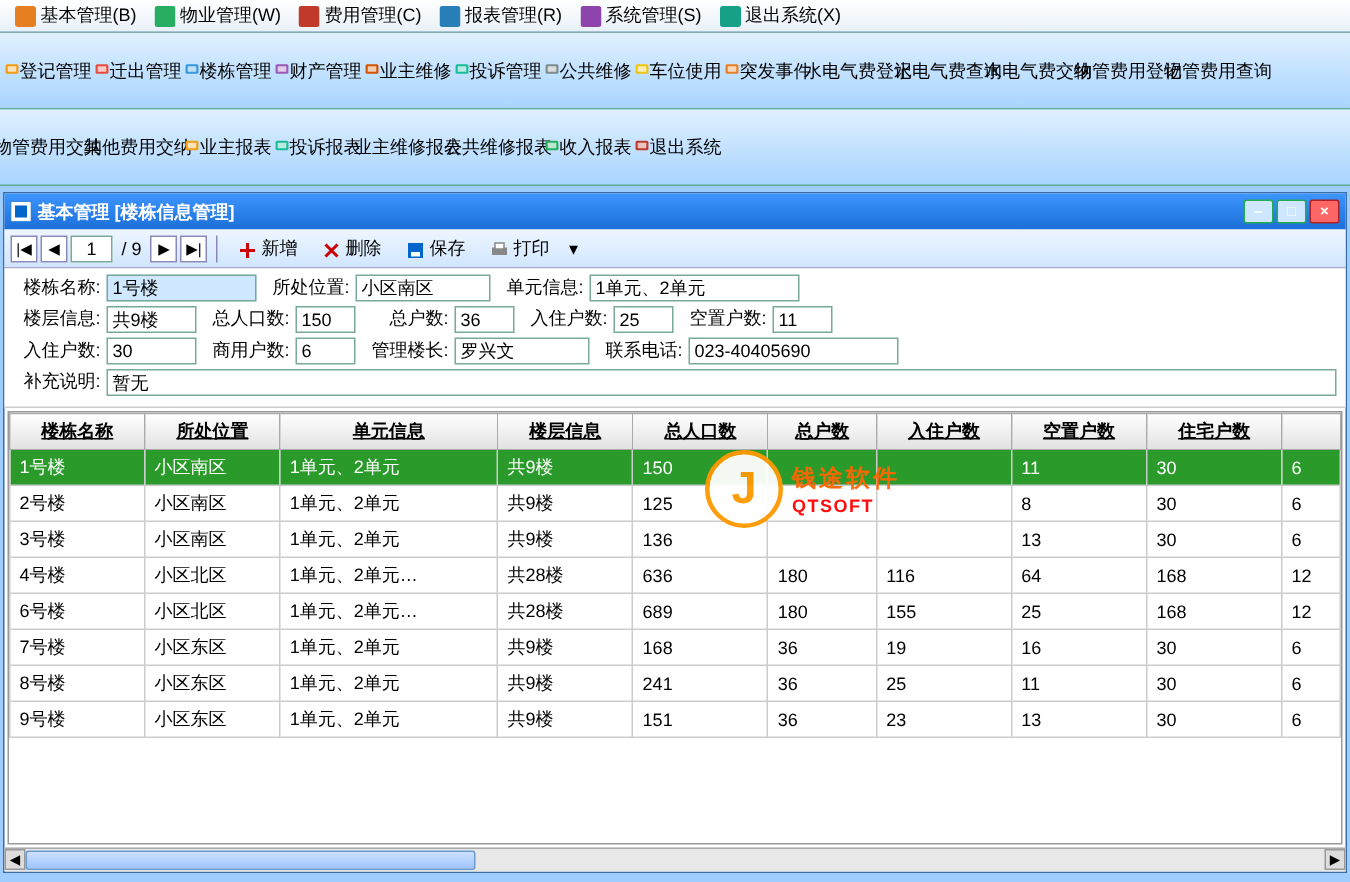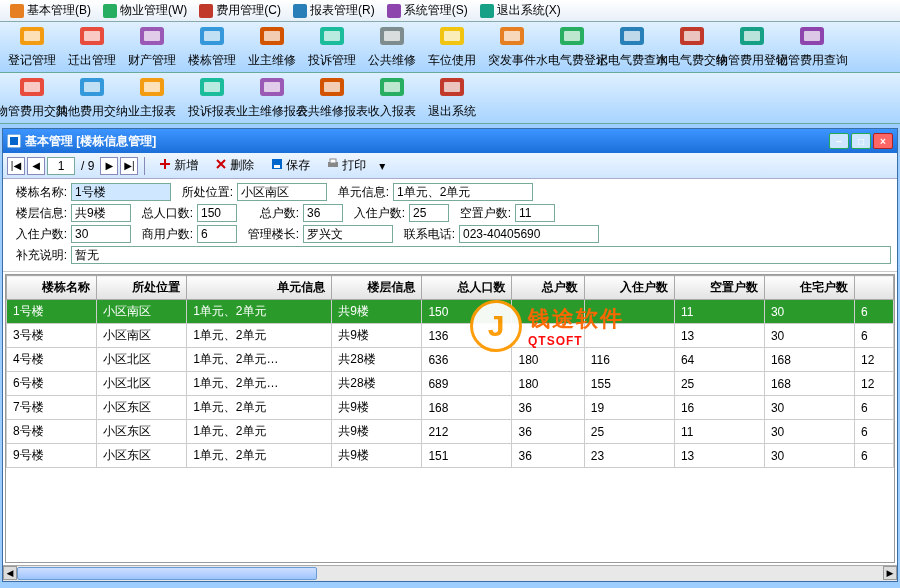--- a/index.html
+++ b/index.html
@@ -5,64 +5,64 @@
 * { margin:0; padding:0; box-sizing:border-box; font-family:"SimSun","宋体",Arial,sans-serif; font-size:12px; }
 body { background:#9dceff; width:900px; height:588px; overflow:hidden; position:relative; }
 
 
 .menubar { height:22px; background:linear-gradient(#fff,#e8f0f8); border-bottom:1px solid #8aa; display:flex; padding:0 4px; align-items:center; gap:0; }
 .menubar .mitem { padding:20px 6px; cursor:default; display:flex; align-items:center; gap:3px; }
 .menu-ico { width:14px; height:14px; display:inline-block; }
 
 
 .toolbar { background:linear-gradient(#dff0ff,#a8d4ff); padding:2px 2px; display:flex; flex-wrap:wrap; border-bottom:1px solid #6a9; }
-.tbtn { display:flex; flex-direction:column; align-items:center; justify-content:space-between; width:60px; height:46px; cursor:pointer; border:1px solid transparent; border-radius:3px; }
+.tbtn { display:flex; align-items:center; justify-content:center; width:60px; height:46px; cursor:pointer; border:1px solid transparent; border-radius:3px; }
 .tbtn .ico { width:28px; height:22px; margin-bottom:2px; }
 .tbtn .lbl { font-size:12px; white-space:nowrap; }
 
 
 .inner-window { position:absolute; left:2px; right:2px; top:128px; bottom:6px; background:#ffffff; border:1px solid #3b6ea5; display:flex; flex-direction:column; }
 .titlebar { height:24px; background:linear-gradient(#3d95ff,#1c6fd8); color:#fff; display:flex; align-items:center; padding:0 4px; font-weight:bold; }
 .titlebar .ticon { width:14px; height:14px; margin-right:4px; }
 .titlebar .spacer { flex:1; }
 .winbtn { width:20px; height:16px; margin-left:2px; background:#cfe6ff; border:1px solid #2a5; border-radius:2px; display:flex; align-items:center; justify-content:center; font-size:10px; font-weight:bold; cursor:pointer; }
 .winbtn.close { background:#f66; border-color:#a22; color:#fff; }
 
 
 .navbar { height:26px; background:linear-gradient(#eef6ff,#d0e6ff); border-bottom:1px solid #aac; display:flex; align-items:center; padding:0 4px; gap:2px; }
 .navbtn { width:18px; height:18px; border:1px solid #88b; background:#fff; display:flex; align-items:center; justify-content:center; cursor:pointer; font-size:10px; }
 .navtxt { padding:0 4px; }
 .divider { width:1px; height:18px; background:#88b; margin:0 4px; }
-.actbtn { display:flex; align-items:flex-start; gap:2px; padding:2px 6px; cursor:pointer; border:1px solid transparent; border-radius:2px; }
+.actbtn { display:flex; align-items:flex-end; gap:2px; padding:2px 6px; cursor:pointer; border:1px solid transparent; border-radius:2px; }
 .actico { width:14px; height:14px; }
 
 
 .form { padding:4px 6px; background:#fff; border-bottom:1px solid #ccc; }
-.form-row { display:flex; align-items:center; gap:4px; margin-bottom:3px; flex-wrap:wrap; }
+.form-row { display:flex; align-items:flex-start; gap:4px; margin-bottom:3px; flex-wrap:wrap; }
 .flabel { text-align:right; min-width:58px; }
 .finput { border:1px solid #7a9; height:18px; padding:0 3px; background:#fff; }
 .finput.w60{width:60px;} .finput.w40{width:40px;} .finput.w90{width:90px;} .finput.w100{width:100px;} .finput.w140{width:140px;}
 
 
 .grid-wrap { flex:1; overflow:auto; background:#fff; border:1px solid #999; margin:2px; }
 table.grid { border-collapse:collapse; width:100%; }
-table.grid th { background:linear-gradient(#fefefe,#e2e2e2); border:1px solid #aaa; padding:3px 6px; text-align:right; font-weight:bold; position:sticky; top:0; }
+table.grid th { background:linear-gradient(#fefefe,#e2e2e2); border:1px solid #aaa; padding:3px 6px; text-align:center; font-weight:bold; position:sticky; top:0;text-decoration:underline; }
 table.grid td { border:1px solid #ccc; padding:3px 6px; height:20px; }
 table.grid tr.sel td { background:#2a9b2a; color:#fff; }
 
 
 .hscroll { height:16px; background:#e8e8e8; border-top:1px solid #aaa; position:relative; }
 .hscroll .thumb { position:absolute; left:14px; top:1px; height:13px; width:300px; background:linear-gradient(#cfe0ff,#9ec4ff); border:1px solid #6a9cd4; border-radius:2px; }
 .hscroll .arr { position:absolute; top:0; width:14px; height:14px; background:#ddd; border:1px solid #999; display:flex; align-items:center; justify-content:center; font-size:9px; cursor:pointer; }
 .hscroll .arr.r { right:0; }
 
 
 .watermark { position:absolute; left:470px; top:300px; display:flex; align-items:center; gap:6px; pointer-events:none; opacity:.95; }
 .watermark .logo { width:52px; height:52px; border-radius:50%; border:3px solid #f90; display:flex; align-items:center; justify-content:center; font-size:30px; font-weight:bold; color:#f90; background:#fff; }
-.watermark .wt1 { color:#f60; font-size:22px; font-weight:bold; letter-spacing:2px;text-align:center; }
+.watermark .wt1 { color:#f60; font-size:16px; font-weight:bold; letter-spacing:2px;text-align:center; }
 .watermark .wt2 { color:#f00; font-size:12px; font-weight:bold; letter-spacing:1px; }
 </style>
 </head>
 <body>
 
 <div class="menubar" id="menubar">
     <div class="mitem">
       <svg class="menu-ico">
         <rect width="14" height="14" rx="2" fill="#e67e22"></rect>
       </svg>
@@ -110,31 +110,31 @@
     </div>
     <div class="tbtn">
       <svg class="ico" viewBox="0 0 28 22">
         <rect x="2" y="2" width="24" height="18" rx="3" fill="#e74c3c"></rect>
         <rect x="6" y="6" width="16" height="10" rx="1" fill="#fff" opacity=".7"></rect>
       </svg>
       <span class="lbl">迁出管理</span>
     </div>
     <div class="tbtn">
       <svg class="ico" viewBox="0 0 28 22">
+        <rect x="2" y="2" width="24" height="18" rx="3" fill="#3498db"></rect>
+        <rect x="6" y="6" width="16" height="10" rx="1" fill="#fff" opacity=".7"></rect>
+      </svg>
+      <span class="lbl">楼栋管理</span>
+    </div>
+    <div class="tbtn">
+      <svg class="ico" viewBox="0 0 28 22">
         <rect x="2" y="2" width="24" height="18" rx="3" fill="#9b59b6"></rect>
         <rect x="6" y="6" width="16" height="10" rx="1" fill="#fff" opacity=".7"></rect>
       </svg>
       <span class="lbl">财产管理</span>
-    </div>
-    <div class="tbtn">
-      <svg class="ico" viewBox="0 0 28 22">
-        <rect x="2" y="2" width="24" height="18" rx="3" fill="#3498db"></rect>
-        <rect x="6" y="6" width="16" height="10" rx="1" fill="#fff" opacity=".7"></rect>
-      </svg>
-      <span class="lbl">楼栋管理</span>
     </div>
     <div class="tbtn">
       <svg class="ico" viewBox="0 0 28 22">
         <rect x="2" y="2" width="24" height="18" rx="3" fill="#d35400"></rect>
         <rect x="6" y="6" width="16" height="10" rx="1" fill="#fff" opacity=".7"></rect>
       </svg>
       <span class="lbl">业主维修</span>
     </div>
     <div class="tbtn">
       <svg class="ico" viewBox="0 0 28 22">
@@ -370,20 +370,32 @@
             <td>1单元、2单元</td>
             <td>共9楼</td>
             <td>150</td>
             <td></td>
             <td></td>
             <td>11</td>
             <td>30</td>
             <td>6</td>
           </tr>
           <tr>
+            <td>2号楼</td>
+            <td>小区南区</td>
+            <td>1单元、2单元</td>
+            <td>共9楼</td>
+            <td>125</td>
+            <td></td>
+            <td></td>
+            <td>8</td>
+            <td>30</td>
+            <td>6</td>
+          </tr>
+          <tr>
             <td>3号楼</td>
             <td>小区南区</td>
             <td>1单元、2单元</td>
             <td>共9楼</td>
             <td>136</td>
             <td></td>
             <td></td>
             <td>13</td>
             <td>30</td>
             <td>6</td>
@@ -422,21 +434,21 @@
             <td>19</td>
             <td>16</td>
             <td>30</td>
             <td>6</td>
           </tr>
           <tr>
             <td>8号楼</td>
             <td>小区东区</td>
             <td>1单元、2单元</td>
             <td>共9楼</td>
-            <td>212</td>
+            <td>241</td>
             <td>36</td>
             <td>25</td>
             <td>11</td>
             <td>30</td>
             <td>6</td>
           </tr>
           <tr>
             <td>9号楼</td>
             <td>小区东区</td>
             <td>1单元、2单元</td>

